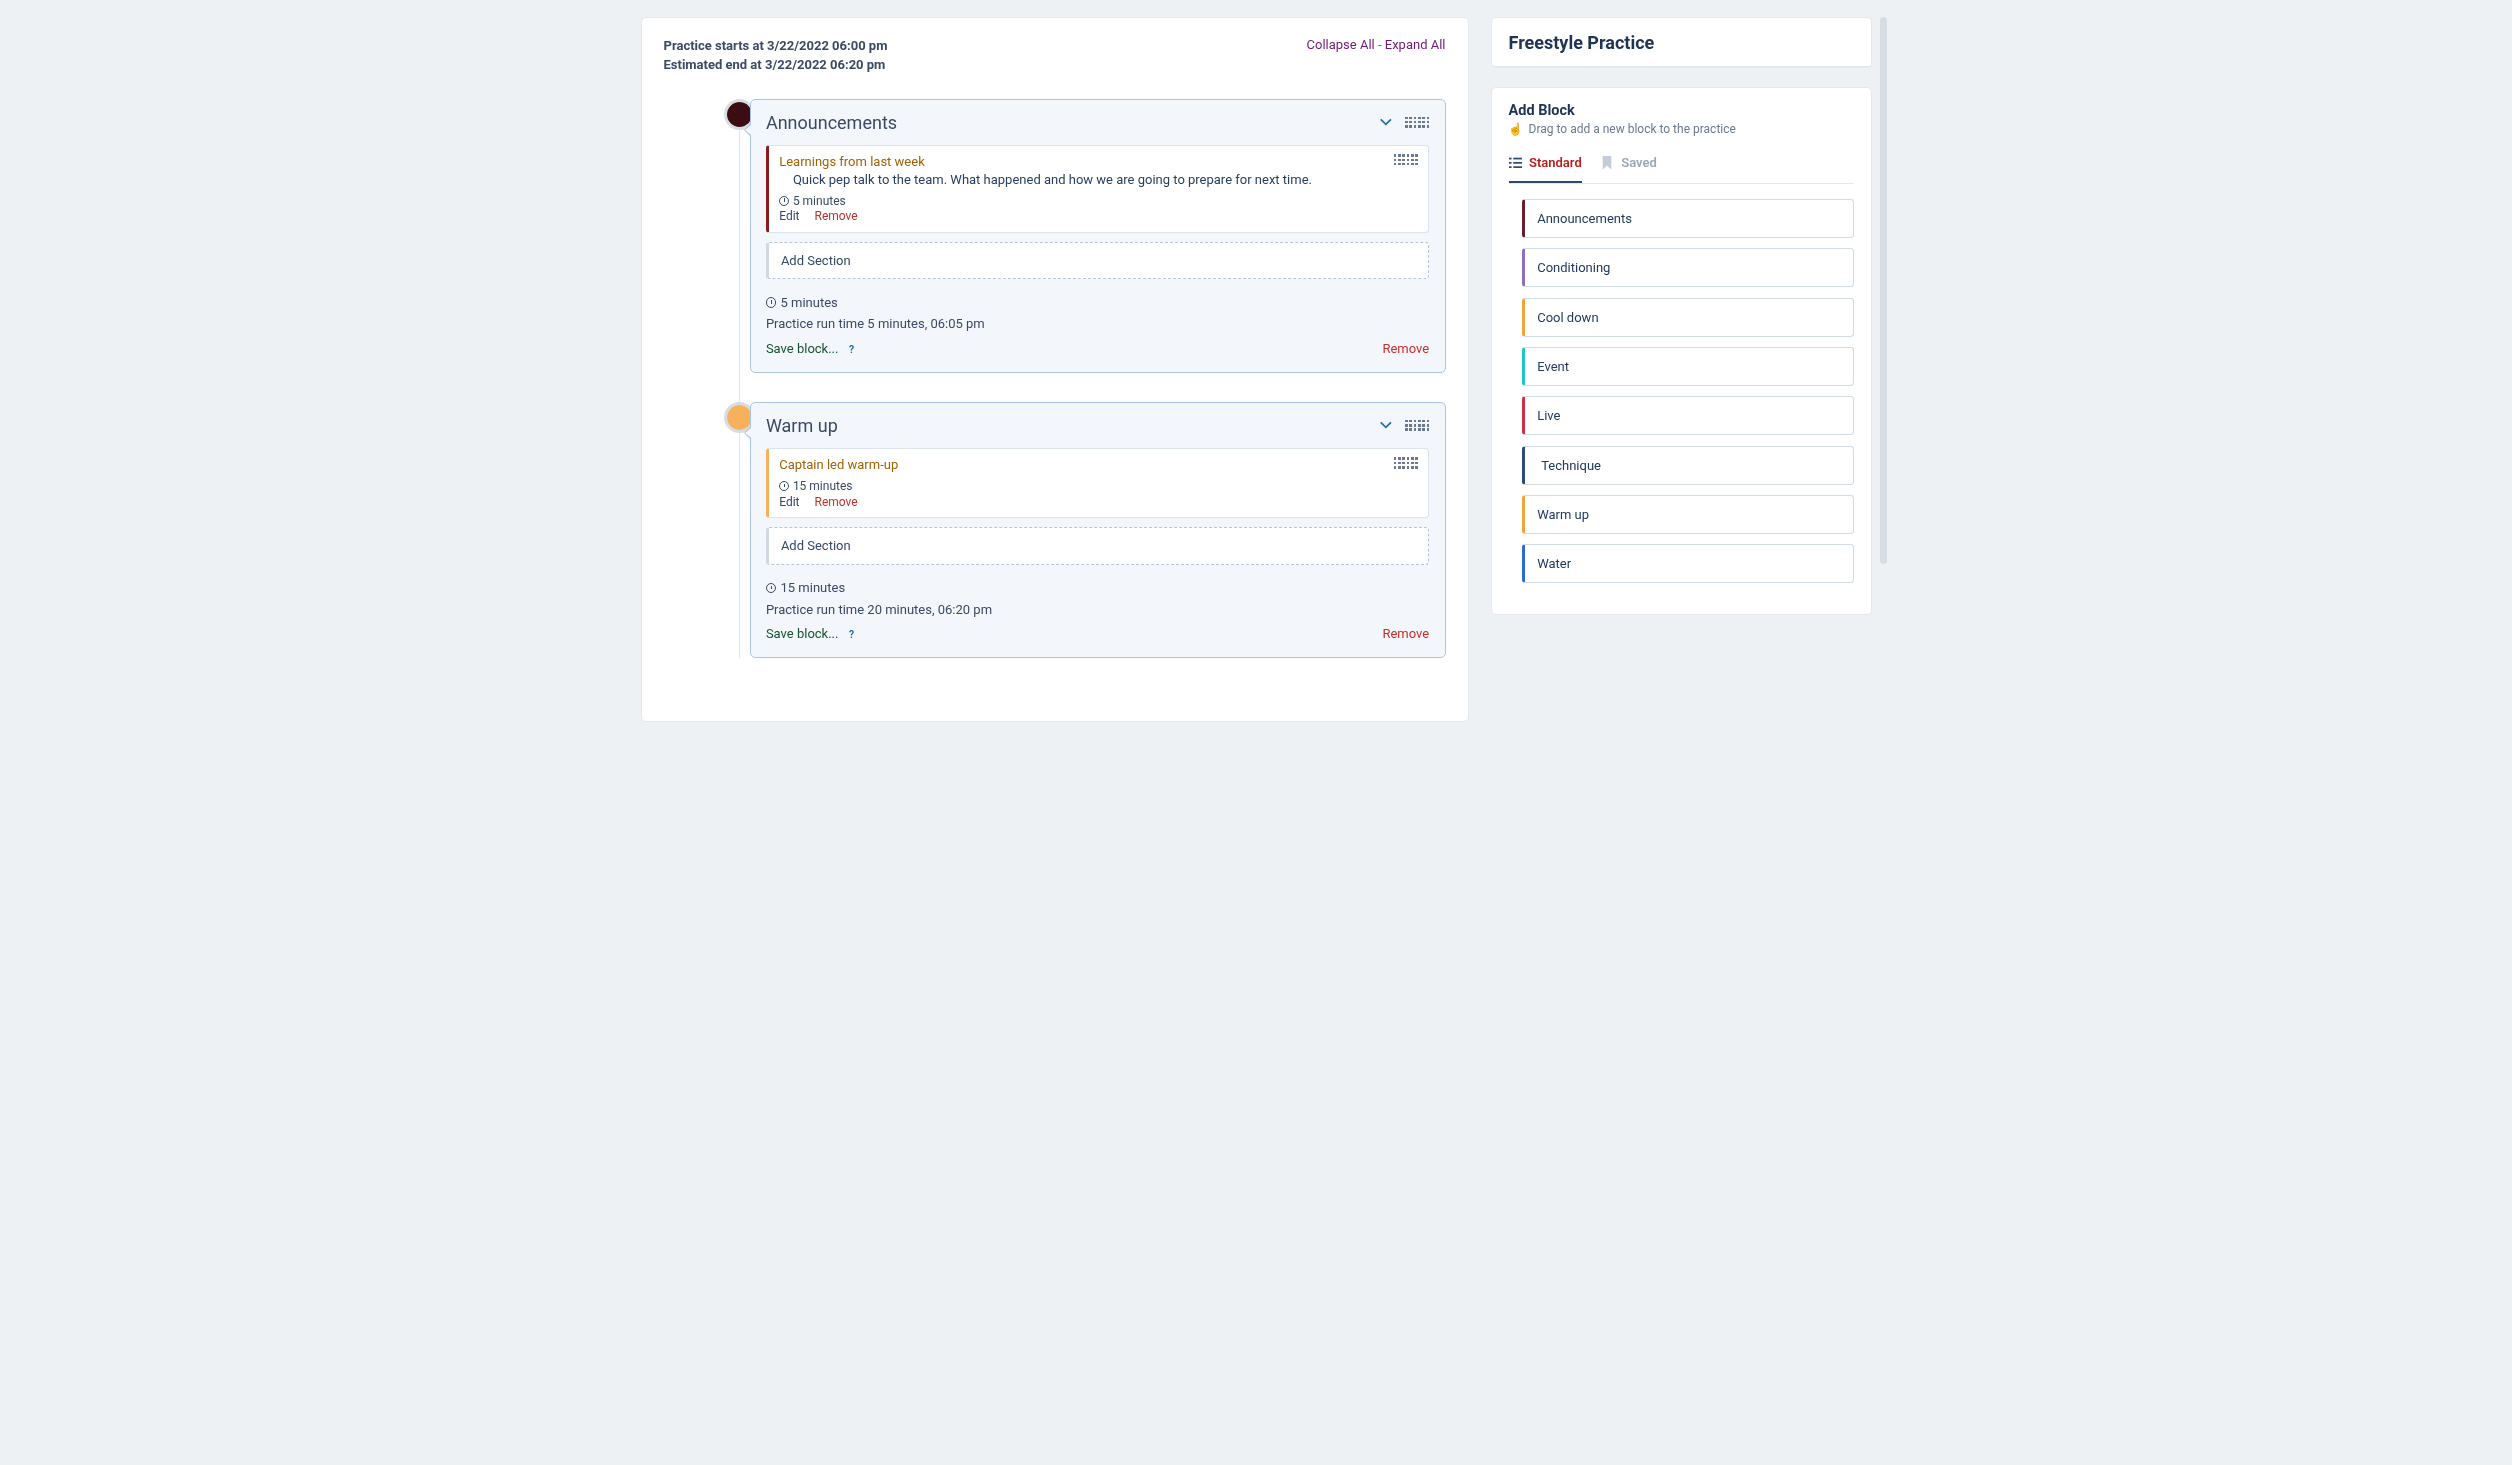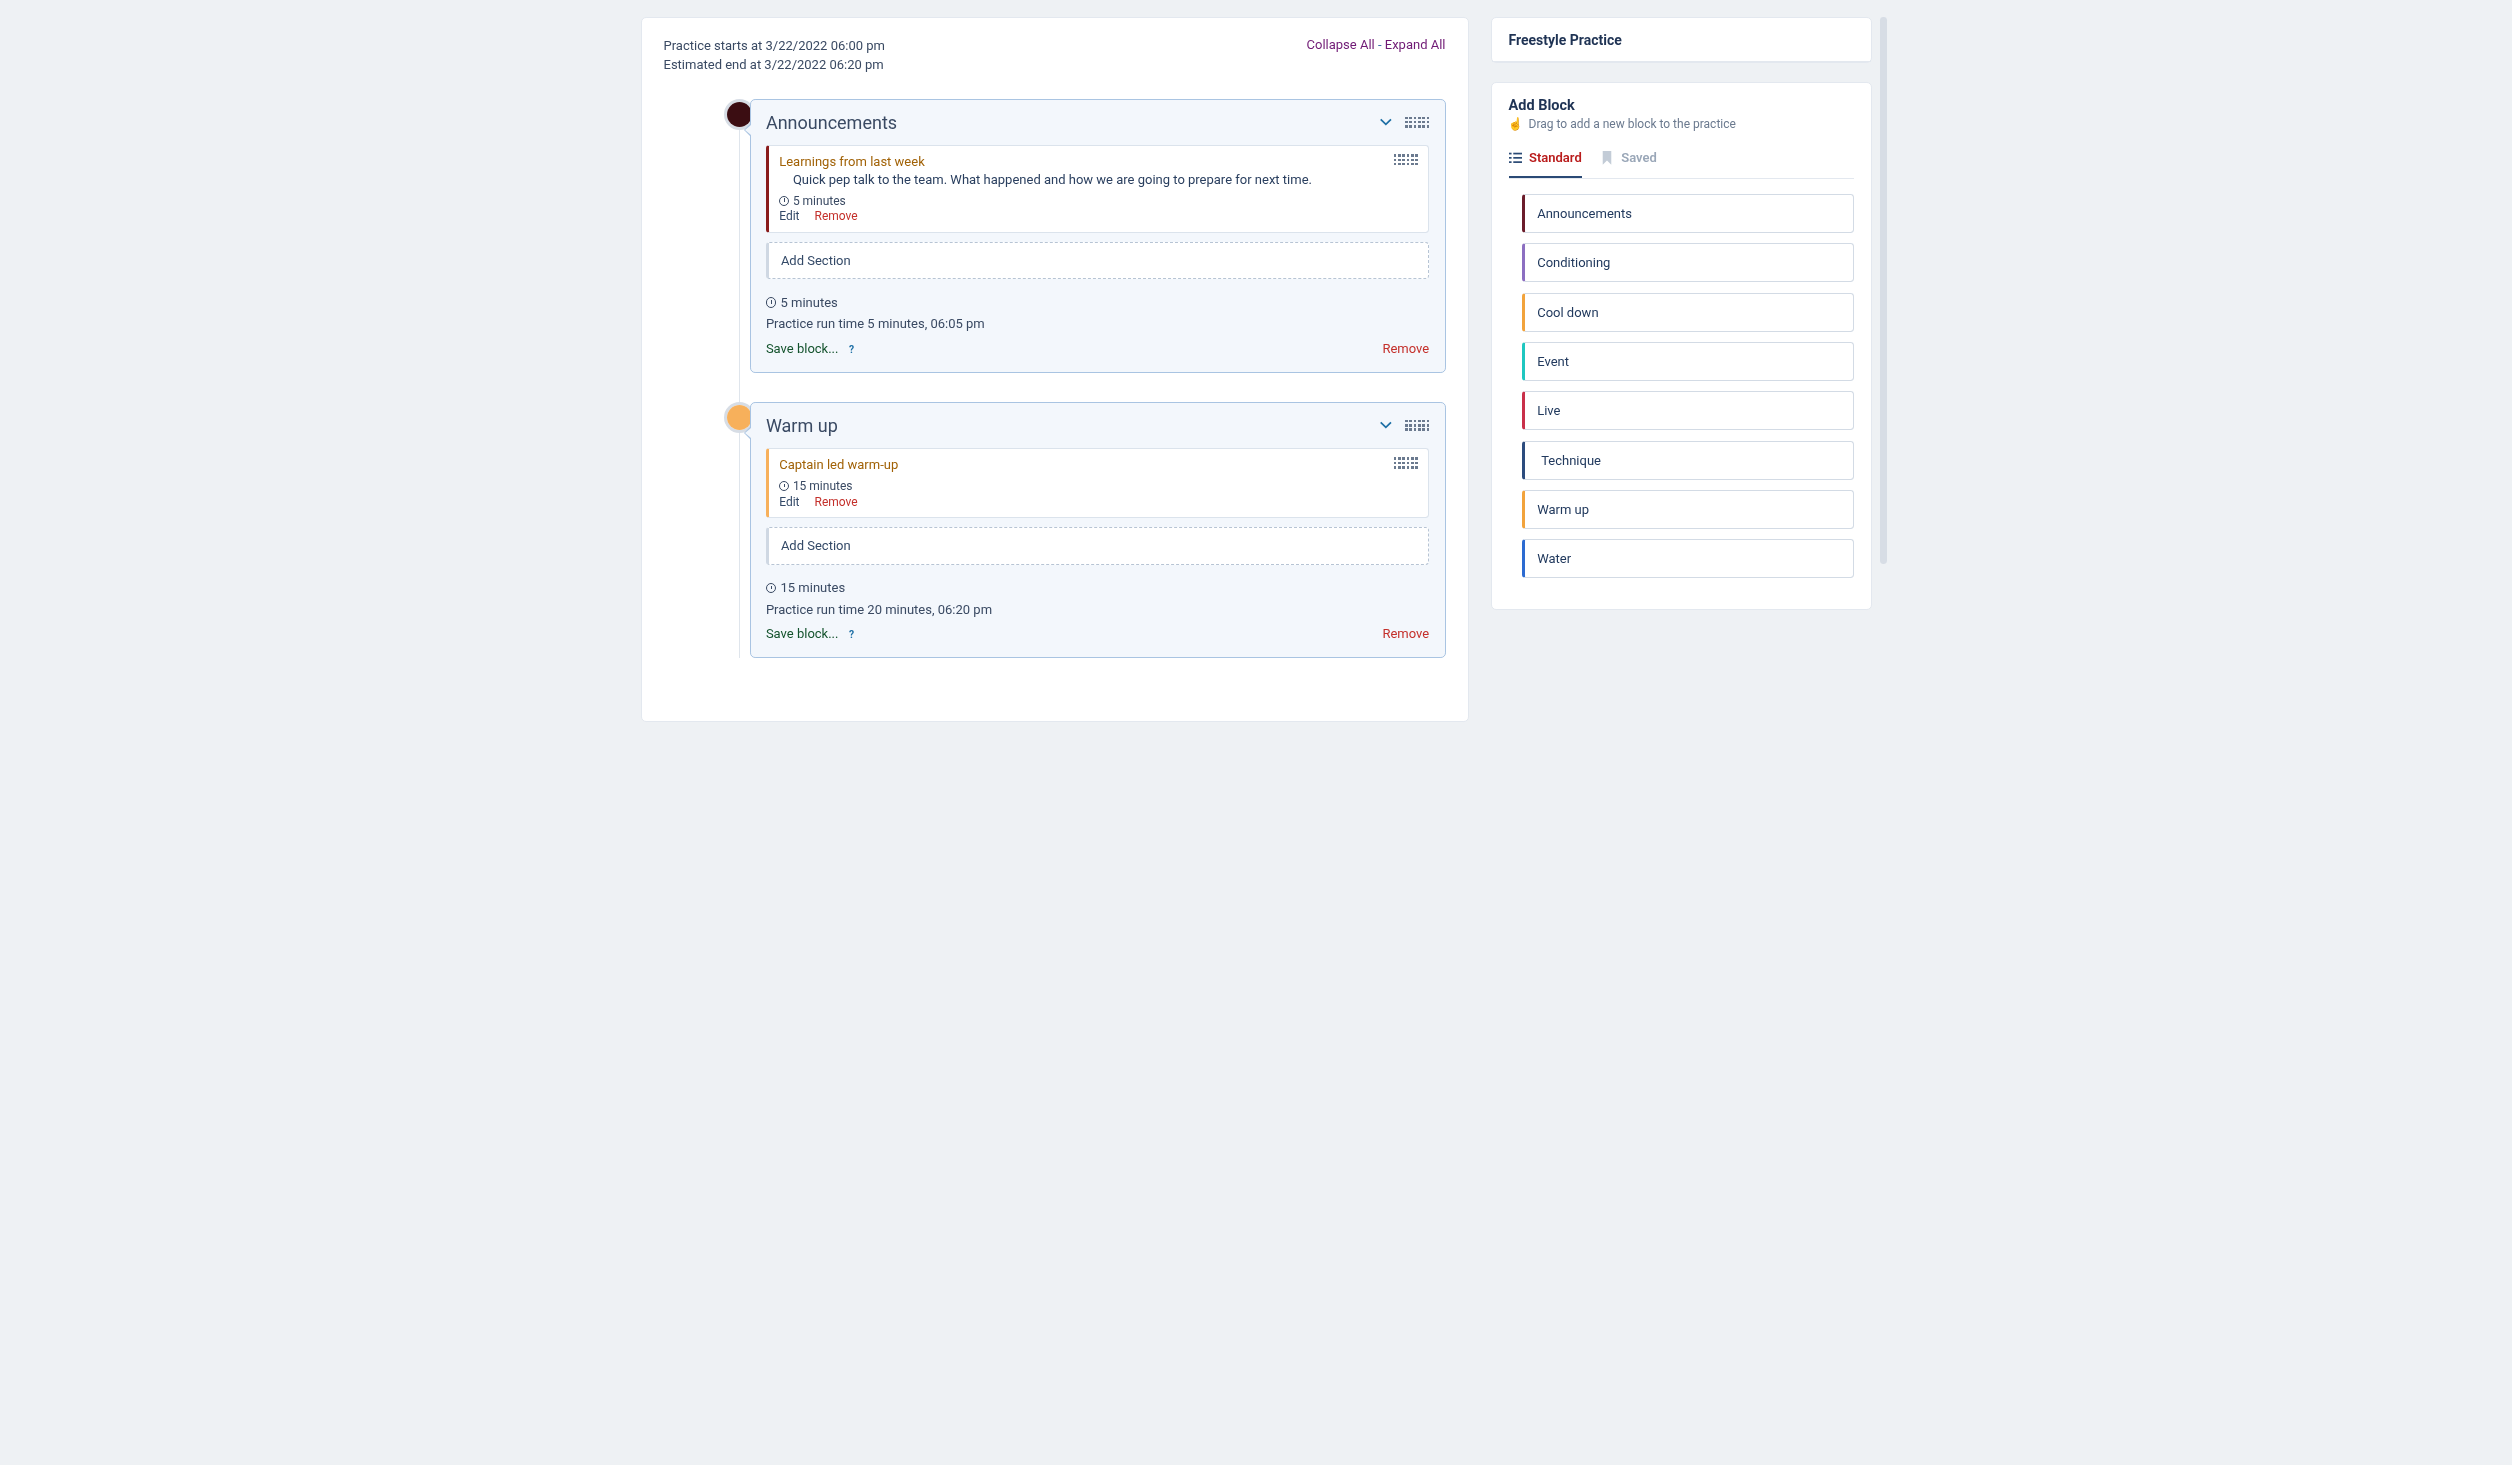--- a/index.html
+++ b/index.html
@@ -23,21 +23,21 @@
     border: 0.9px solid #e3e8ef;
     padding: 19px 22px 34px 22px;
     position: relative;
   }
   .left-header {
     display: flex;
     justify-content: space-between;
     align-items: flex-start;
     margin-bottom: 24px;
   }
-  .time-info { color: #3a4a63; font-size: 13px; line-height: 1.45; }
+  .time-info { color: #3a4a63; font-size: 13px; line-height: 1.45; font-weight: bold; }
   .collapse-links { color: #3a6ea5; font-size: 13px; }
   .collapse-links a { color: #701a75; text-decoration: none; cursor: pointer; }
   .timeline {
     position: relative;
     padding-left: 86px;
   }
   .timeline-line {
     position: absolute;
     left: 75px;
     top: 17px;
@@ -168,21 +168,21 @@
     color:#1d6fa5; font-size:10.3px; font-weight:700;
     text-align:center; line-height:13px; margin-left:3.4px;
   }
   .block-remove { color:#c4302b; cursor:pointer; }
 
   .right-col { width: 381px; display:flex; flex-direction:column; gap:19px; }
   .card {
     background:#fff; border:0.9px solid #e3e8ef; border-radius:5.1px;
   }
   .card-header { padding: 13.7px 17px; border-bottom:0.9px solid #e3e8ef; }
-  .card-title { font-size: 14px; font-weight:700; color:#1f3354; }
+  .card-title { font-size: 18px; font-weight:700; color:#1f3354; }
   .card-body { padding: 13.7px 17px; }
   .btn-row { display:flex; gap:8.6px; justify-content:flex-end; }
   .btn {
     padding: 6.8px 13.7px; border-radius:3.4px; font-size:13px; cursor:pointer;
     border:0.9px solid transparent;
   }
   .btn-outline { background:#fff; color:#3a4a63; border-color:#cbd3dd; }
   .btn-primary { background:#1fa97a; color:#fff; }
   .hint { color:#6b7a8f; font-size:12px; margin-top:3.4px; display:flex; align-items:center; gap:5.1px;}
   .hand-icon { font-size:12px; }

